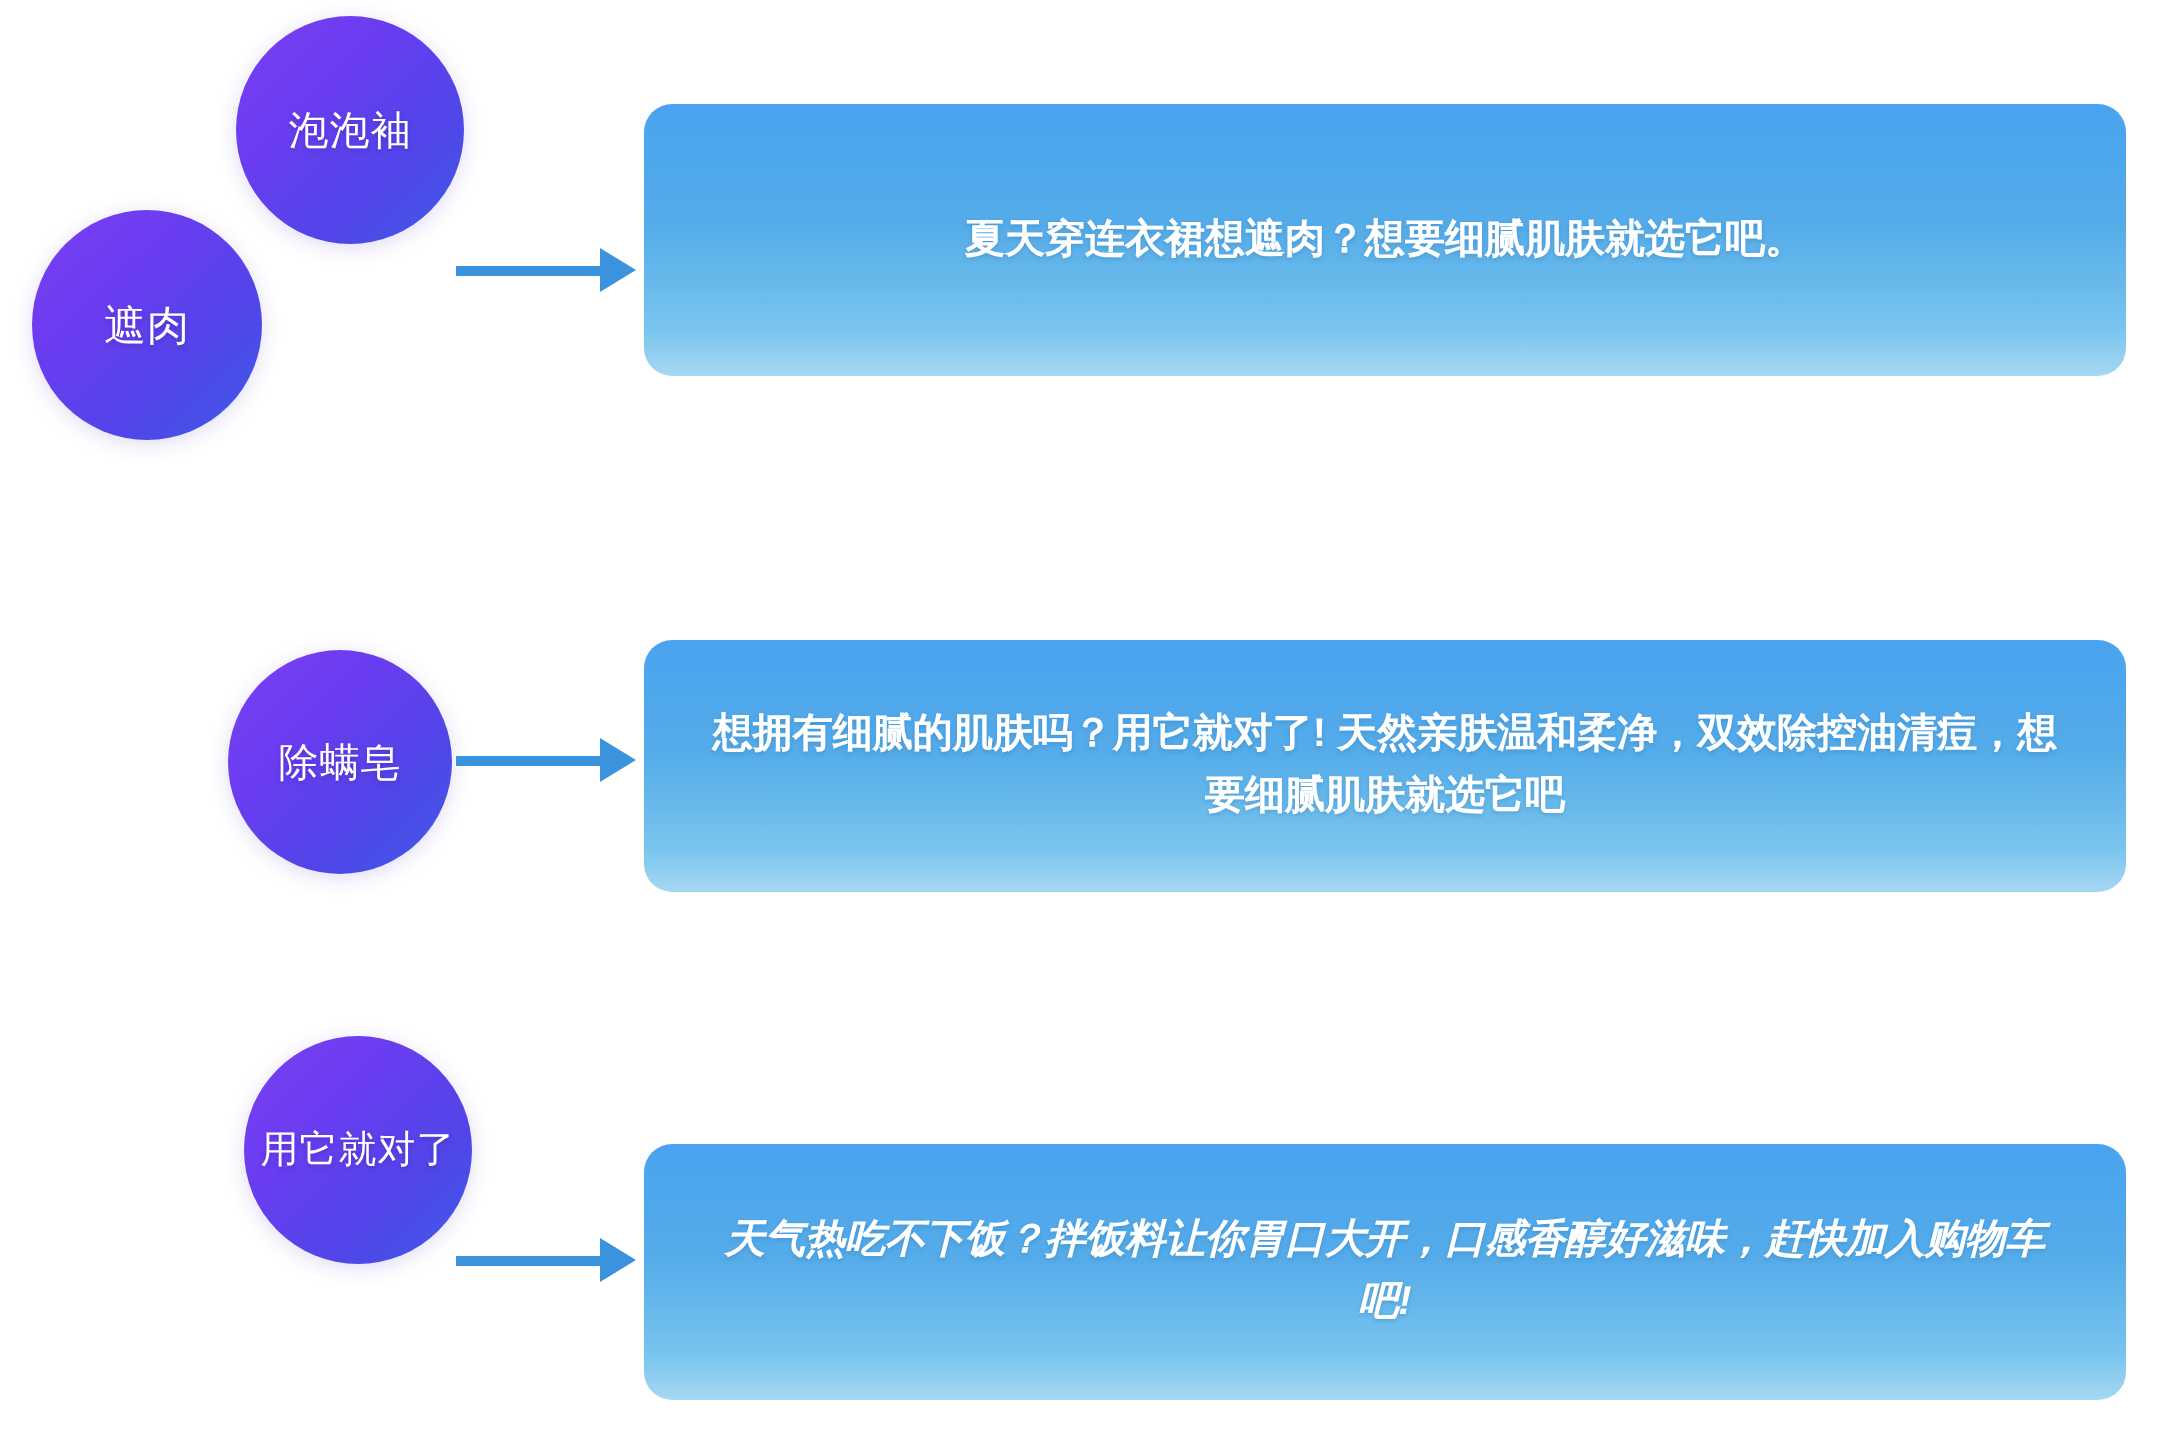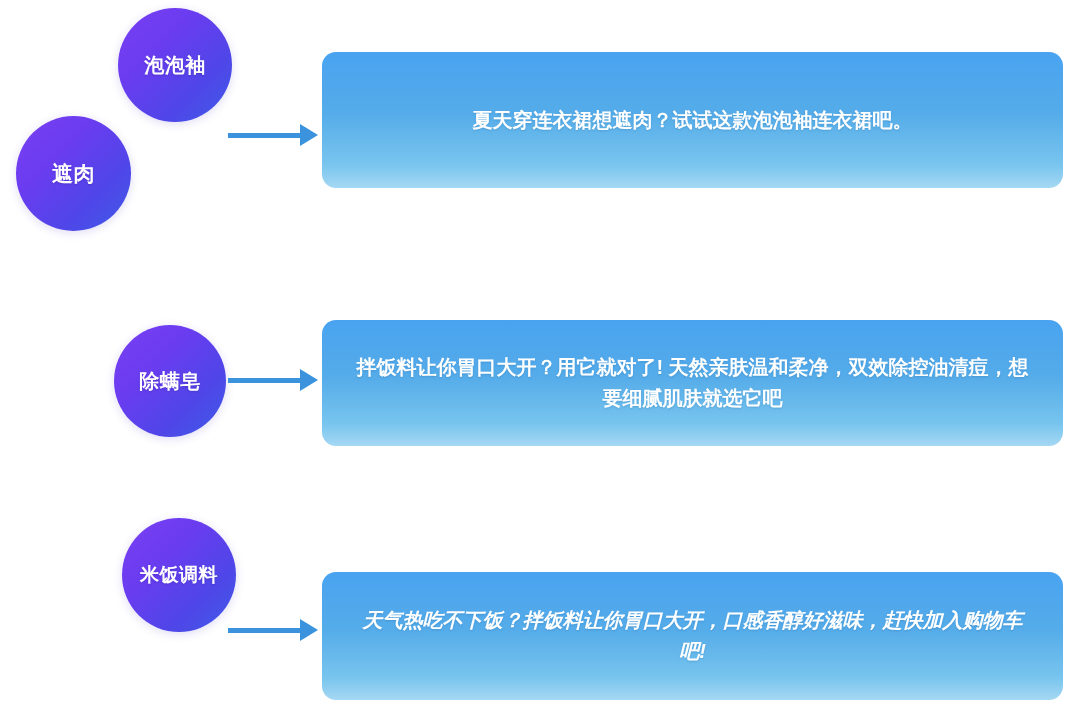--- a/index.html
+++ b/index.html
@@ -23,39 +23,39 @@
     position: absolute;
     border-radius: 50%;
     background: linear-gradient(135deg, #7b3ff2 0%, #6a3cf0 35%, #4f46e8 70%, #3f5ce8 100%);
     display: flex;
     align-items: center;
     justify-content: center;
     box-shadow: 0 2px 10px rgba(80, 60, 200, 0.18);
   }
   .bubble-label {
     color: #ffffff;
-    font-weight: bold;
+    font-weight: normal;
     letter-spacing: 0.5px;
     white-space: nowrap;
     text-align: center;
     text-shadow: 0 1px 2px rgba(40, 20, 120, 0.25);
   }
 
   .bubble.size-a { width: 114px; height: 114px; }
   .bubble.size-b { width: 115px; height: 115px; }
   .bubble.size-c { width: 112px; height: 112px; }
   .bubble.size-d { width: 114px; height: 114px; }
 
   .lbl-4 { font-size: 19px; }
   .lbl-3 { font-size: 20px; }
   .lbl-2 { font-size: 21px; }
 
   
   #bubble-puffsleeve { left: 118px; top: 8px; }
-  #bubble-coverflesh { left: 16px; top: 116px; }
+  #bubble-coverflesh { left: 16px; top: 105px; }
   #bubble-mitesoap   { left: 114px; top: 325px; }
   #bubble-riceseason { left: 122px; top: 518px; }
   #bubble-japanese   { left: 22px;  top: 607px; }
 
   
   .arrow {
     position: absolute;
     height: 24px;
     display: flex;
     align-items: center;
@@ -113,38 +113,38 @@
   <div class="bubble size-b" id="bubble-coverflesh">
     <span class="bubble-label lbl-2">遮肉</span>
   </div>
 
   <div class="arrow" id="arrow-1">
     <span class="shaft"></span>
     <span class="head"></span>
   </div>
 
   <div class="card" id="card-1">
-    <span class="card-text">夏天穿连衣裙想遮肉？试试这款泡泡袖连衣裙吧。</span>
+    <span class="card-text">夏天穿连衣裙想遮肉？想要细腻肌肤就选它吧。</span>
   </div>
 
   <div class="bubble size-c" id="bubble-mitesoap">
     <span class="bubble-label lbl-3">除螨皂</span>
   </div>
 
   <div class="arrow" id="arrow-2">
     <span class="shaft"></span>
     <span class="head"></span>
   </div>
 
   <div class="card" id="card-2">
-    <span class="card-text">拌饭料让你胃口大开？用它就对了! 天然亲肤温和柔净，双效除控油清痘，想要细腻肌肤就选它吧</span>
+    <span class="card-text">想拥有细腻的肌肤吗？用它就对了! 天然亲肤温和柔净，双效除控油清痘，想要细腻肌肤就选它吧</span>
   </div>
 
   <div class="bubble size-d" id="bubble-riceseason">
-    <span class="bubble-label lbl-4">米饭调料</span>
+    <span class="bubble-label lbl-4">用它就对了</span>
   </div>
 
 
   <div class="arrow" id="arrow-3">
     <span class="shaft"></span>
     <span class="head"></span>
   </div>
 
   <div class="card" id="card-3">
     <span class="card-text">天气热吃不下饭？拌饭料让你胃口大开，口感香醇好滋味，赶快加入购物车吧!</span>

